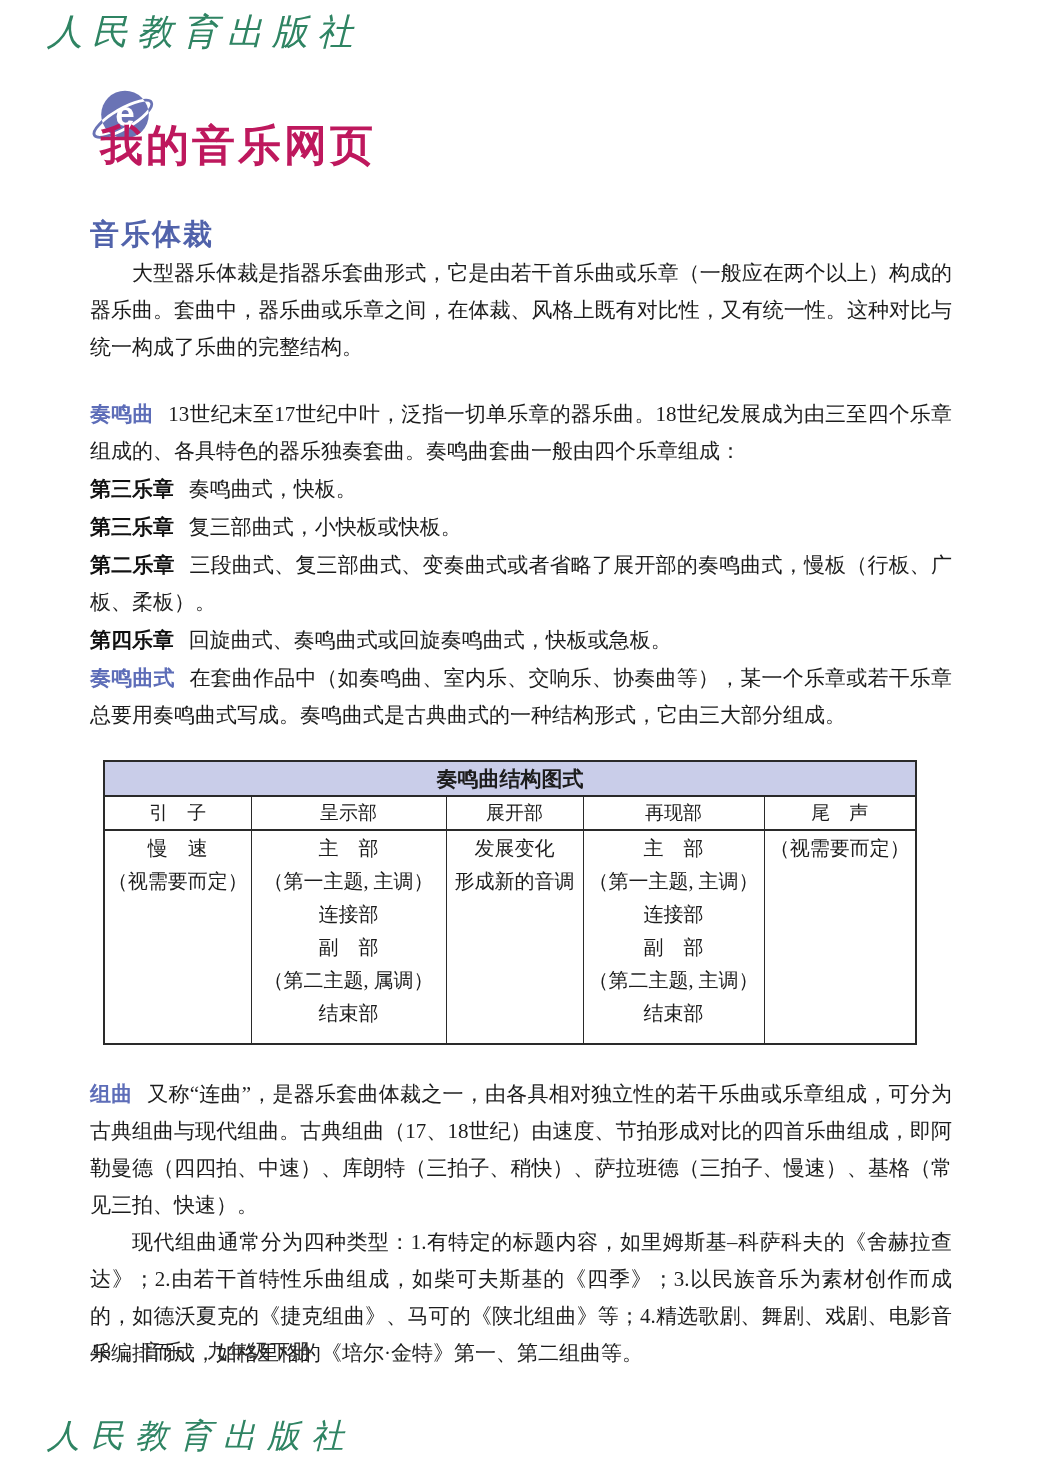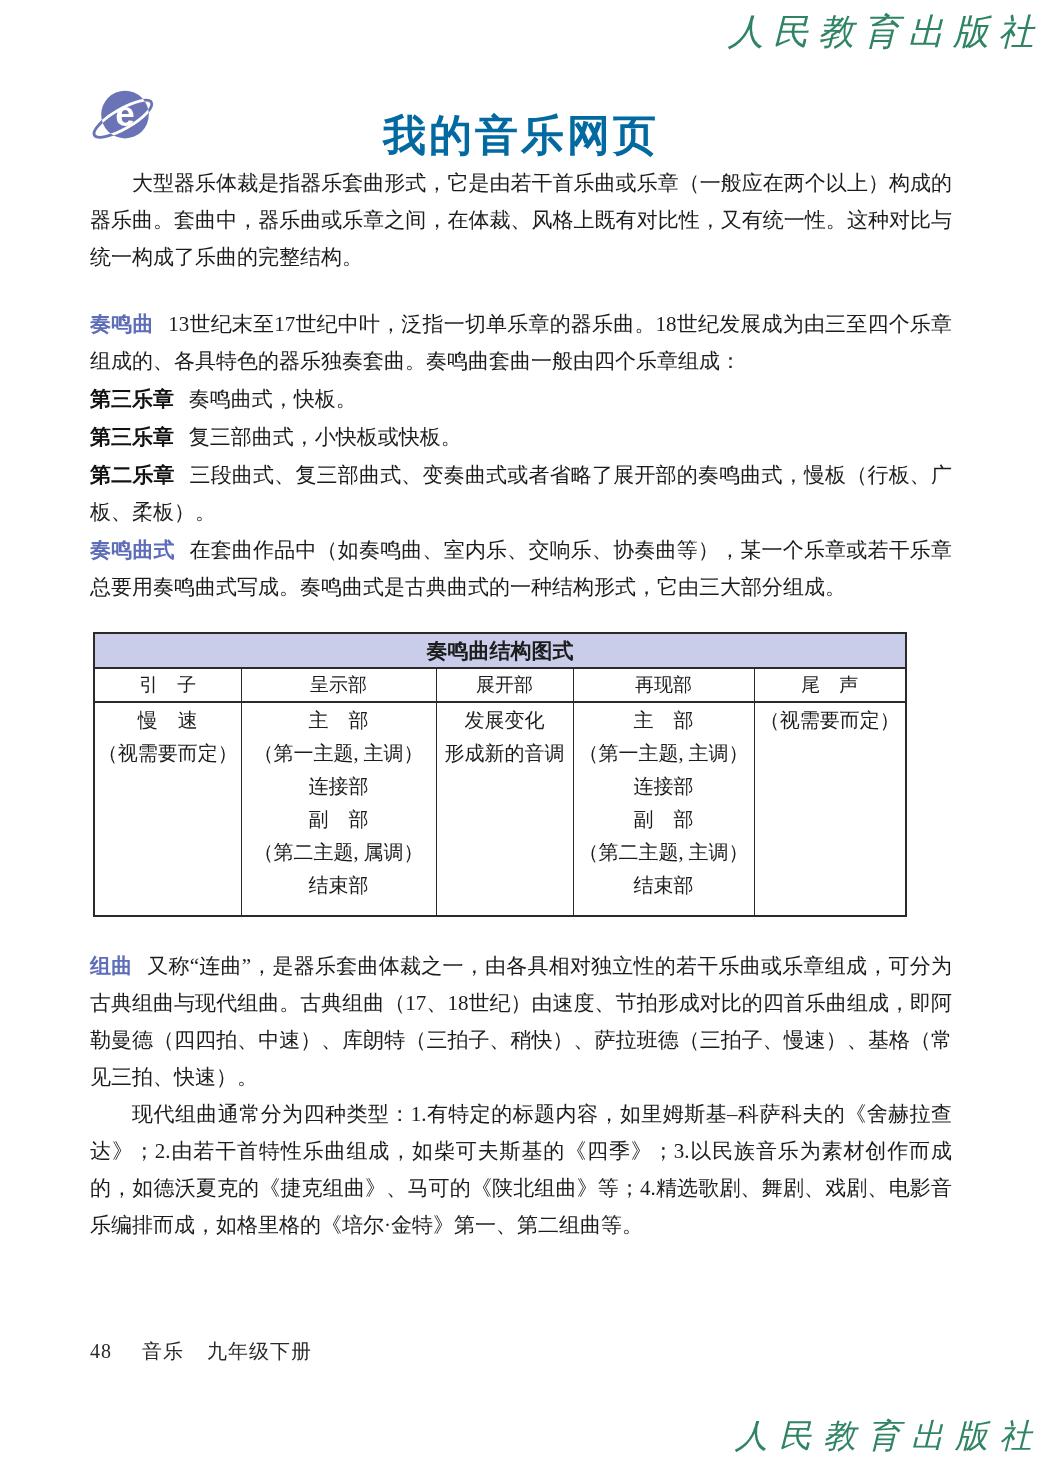--- a/index.html
+++ b/index.html
@@ -6,58 +6,59 @@
   .page {
     position:relative;
     width:1043px; height:1474px;
     margin:0 auto;
     background:#ffffff;
     font-family:"Liberation Serif", serif;
     color:#1c1c1c;
     overflow:hidden;
   }
   .calligraphy {
-    text-align:right;
+    text-align:left;
     color:#2f8463;
     font-family:"Liberation Serif", serif;
     font-style:italic;
+    padding-left:47px;
   }
   .calligraphy.top { padding-top:8px; font-size:36px; letter-spacing:9px; }
   .calligraphy.bottom { position:absolute; left:0; right:0; top:1414px; font-size:33px; letter-spacing:11px; }
 
   .content { padding:0 91px 0 90px; }
 
   .title-row { position:relative; margin-top:20px; height:88px; }
   .e-icon { position:absolute; left:0; top:2px; width:70px; height:74px; }
   .page-title {
     position:absolute; left:0; right:0; top:30px;
-    margin:0; text-align:center;
+    margin:10px; 
     font-family:"Liberation Sans", sans-serif;
     font-weight:bold; font-size:43px; letter-spacing:3px;
-    color:#0369a1;
+    color:#be185d;
   }
 
   .section-heading {
     margin:50px 0 0 0;
     font-family:"Liberation Sans", sans-serif;
     font-weight:bold; font-size:29px; letter-spacing:2px;
     color:#5163ab;
   }
 
   .body { font-size:21px; line-height:37px; text-align:justify; word-break:break-all; }
   p.body { margin:0; }
   .indent { text-indent:2em; }
   .intro { margin-top:11px; }
   .entries { margin-top:29px; }
   .term { font-family:"Liberation Sans", sans-serif; font-weight:bold; margin-right:0.7em; }
   .term.blue { color:#5d6db8; }
   .term.black { color:#111; }
 
   table.sonata {
-    margin:26px 0 0 3px;
+    margin:26px 0 0 13px;
     width:812px;
     border-collapse:collapse;
     table-layout:fixed;
     font-size:20px;
     border-radius:11px;
   }
   table.sonata th, table.sonata td { border:1px solid #2a2a2a; }
   table.sonata { border:2px solid #2a2a2a; }
   .tbl-title {
     background:#c9cde9;
@@ -103,35 +104,39 @@
             </clipPath>
           <g clip-path="url(#ec)">
             <ellipse cx="47" cy="56" rx="47" ry="14" fill="none" stroke="#ffffff" stroke-width="4" transform="rotate(-30 47 56)"></ellipse>
           </g>
           <text x="50" y="66" text-anchor="middle" font-size="50" font-weight="bold" fill="#ffffff" font-family="Liberation Sans, sans-serif">e</text>
         </svg>
       </span>
       <h1 class="page-title">我的音乐网页</h1>
     </div>
 
+    <h2 class="section-heading">音乐体裁</h2>
 
     <p class="body indent intro">大型器乐体裁是指器乐套曲形式，它是由若干首乐曲或乐章（一般应在两个以上）构成的器乐曲。套曲中，器乐曲或乐章之间，在体裁、风格上既有对比性，又有统一性。这种对比与统一构成了乐曲的完整结构。</p>
 
     <div class="entries">
       <p class="body entry">
         <span class="term blue">奏鸣曲</span><span>13世纪末至17世纪中叶，泛指一切单乐章的器乐曲。18世纪发展成为由三至四个乐章组成的、各具特色的器乐独奏套曲。奏鸣曲套曲一般由四个乐章组成：</span>
       </p>
       <p class="body entry">
         <span class="term black">第三乐章</span><span>奏鸣曲式，快板。</span>
       </p>
       <p class="body entry">
         <span class="term black">第三乐章</span><span>复三部曲式，小快板或快板。</span>
       </p>
       <p class="body entry">
         <span class="term black">第二乐章</span><span>三段曲式、复三部曲式、变奏曲式或者省略了展开部的奏鸣曲式，慢板（行板、广板、柔板）。</span>
+      </p>
+      <p class="body entry">
+        <span class="term black">第四乐章</span><span>回旋曲式、奏鸣曲式或回旋奏鸣曲式，快板或急板。</span>
       </p>
       <p class="body entry">
         <span class="term blue">奏鸣曲式</span><span>在套曲作品中（如奏鸣曲、室内乐、交响乐、协奏曲等），某一个乐章或若干乐章总要用奏鸣曲式写成。奏鸣曲式是古典曲式的一种结构形式，它由三大部分组成。</span>
       </p>
     </div>
 
     <table class="sonata">
       <colgroup>
         <col style="width:147px">
           <col style="width:195px">

